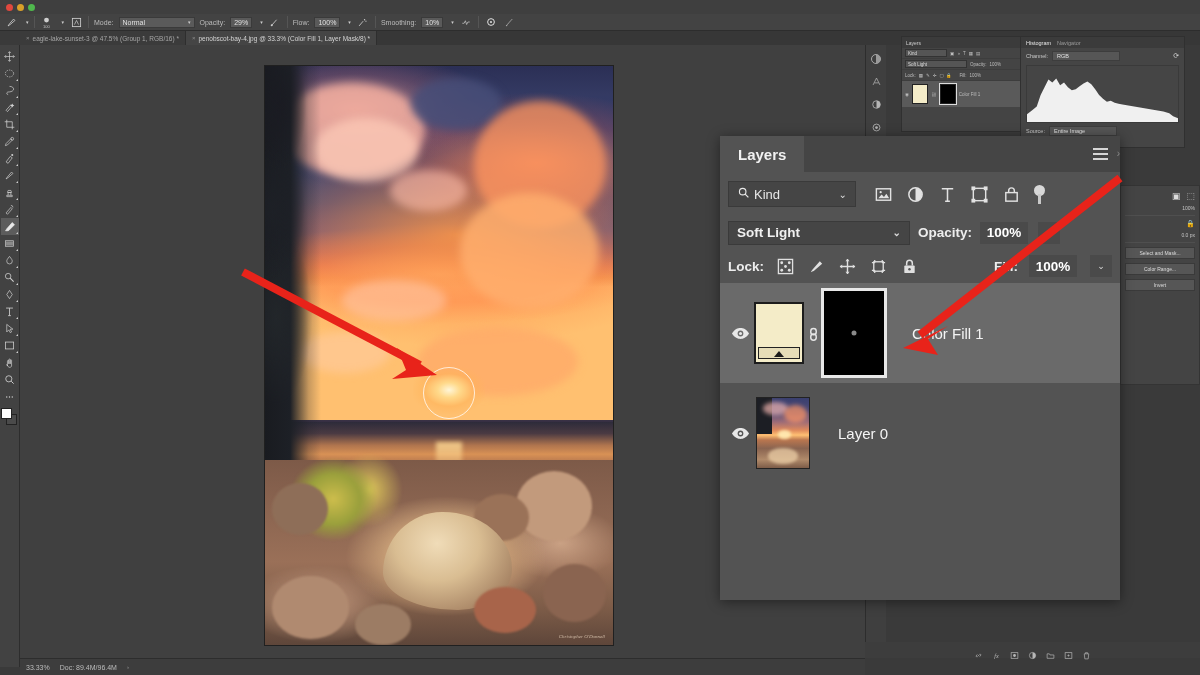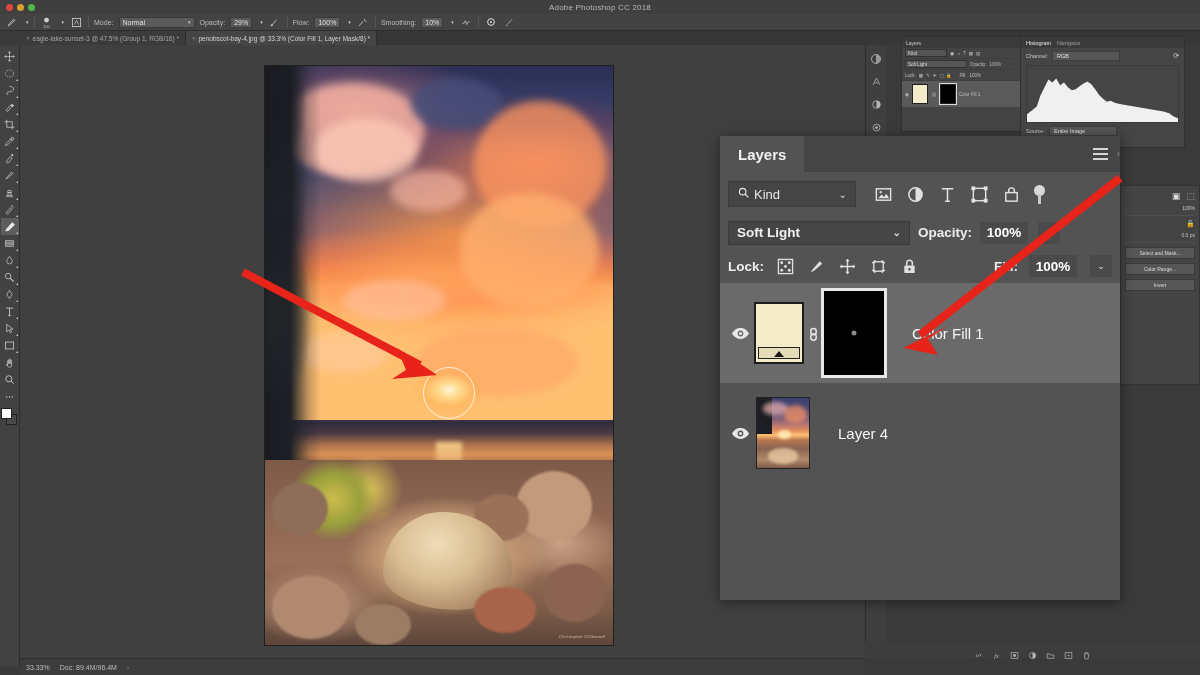--- a/index.html
+++ b/index.html
@@ -335,21 +335,20 @@
 </style>
 </head>
 <body>
 
 <div class="titlebar">
   <div class="traffic">
     <span class="dot r"></span>
     <span class="dot y"></span>
     <span class="dot g"></span>
   </div>
-  <div class="title-text">Adobe Photoshop CC 2018</div>
 </div>
 
 <div class="optionsbar">
   <div class="ob-icon">
     <svg width="11" height="11" viewBox="0 0 16 16">
         <path d="M3 13c1-1 1-2 2-3l6-7 2 2-7 6c-1 1-2 1-3 2z" fill="none" stroke="#d8d8d8" stroke-width="1.1"></path>
       </svg>
   </div>
   <span class="caret">▾</span>
   <div class="ob-sep"></div>
@@ -908,21 +907,21 @@
         </svg>
     </span>
     <span class="thumb-photo">
       <span style="position:absolute;inset:0;background:linear-gradient(180deg,#3a3f6e 0%,#4b4a78 18%,#9b6b78 34%,#e08a5c 46%,#ffc073 53%,#b9764f 60%,#8a6450 72%,#b08a6a 88%,#7d5c48 100%)"></span>
       <span style="position:absolute;left:0;top:0;width:28%;height:52%;background:#1c1e24"></span>
       <span style="position:absolute;left:12%;top:6%;width:48%;height:18%;background:rgba(240,180,175,.7);border-radius:50%;filter:blur(2px)"></span>
       <span style="position:absolute;left:52%;top:10%;width:44%;height:26%;background:rgba(255,150,100,.7);border-radius:50%;filter:blur(2px)"></span>
       <span style="position:absolute;left:40%;top:46%;width:26%;height:12%;background:rgba(255,235,180,.9);border-radius:50%;filter:blur(1.5px)"></span>
       <span style="position:absolute;left:22%;top:72%;width:56%;height:22%;background:rgba(235,205,165,.75);border-radius:50%;filter:blur(1.5px)"></span>
     </span>
-    <span class="layer-name">Layer 4</span>
+    <span class="layer-name">Layer 0</span>
   </div>
 
   <div class="lp-bottom"></div>
 </div>
 
 <svg class="arrow-svg">
   <g>
     <path d="M243,272 L420,365" stroke="#e8231a" stroke-width="8" stroke-linecap="butt"></path>
     <path d="M437,375 L397,348 L406,370 L392,379 Z" fill="#e8231a"></path>
   </g>

